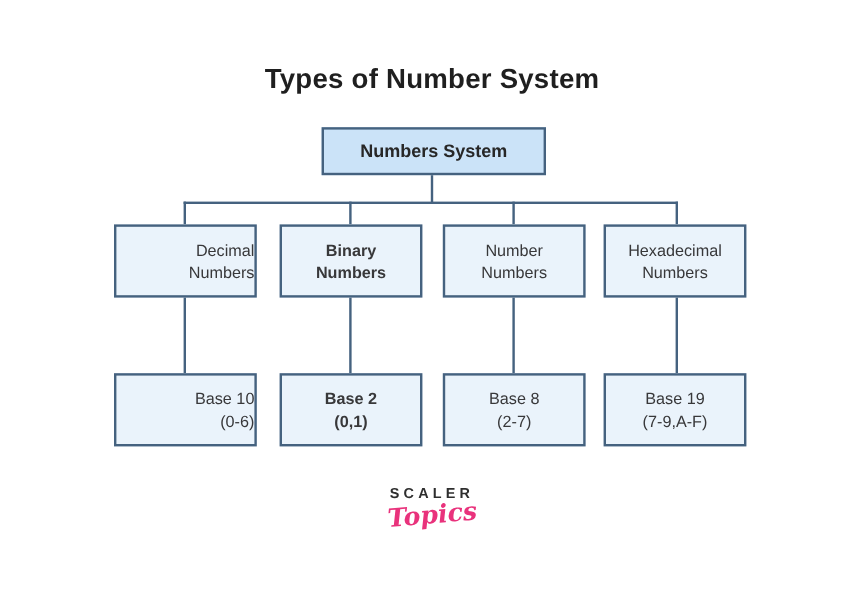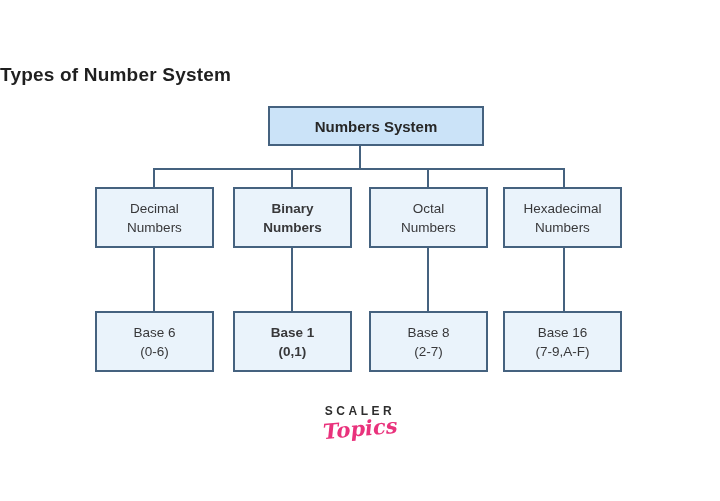--- a/index.html
+++ b/index.html
@@ -16,53 +16,53 @@
     position: relative;
     width: 720px;
     height: 501px;
     background: #ffffff;
     overflow: hidden;
   }
   .title {
     position: absolute;
     left: 0; top: 52px;
     width: 720px;
-    font-size: 19px;
+    text-align: center;
+    font-size: 23px;
     font-weight: bold;
     color: var(--ink);
     letter-spacing: 0.2px;
-    margin-top: 12px;
   }
   .node {
     position: absolute;
     border: 2px solid var(--line);
     display: flex;
     flex-direction: column;
     align-items: center;
     justify-content: center;
     text-align: center;
     color: var(--box-ink);
   }
   .node.root {
     left: 268px; top: 106px;
-    width: 216px; height: 40px;
+    width: 187px; height: 40px;
     background: var(--root-fill);
     font-size: 15px;
     font-weight: bold;
     color: #272727;
   }
   .node.child {
     width: 119px; height: 61px;
     background: var(--box-fill);
     font-size: 13.5px;
     line-height: 19px;
   }
   .row-types .node.child { top: 187px; }
   .row-bases .node.child { top: 311px; }
-  .col0 { left: 95px; }
+  .col0 { left: 95px; align-items: flex-end; }
   .col1 { left: 233px; font-weight: bold; }
   .col2 { left: 369px; }
   .col3 { left: 503px; }
   .wire { position: absolute; background: var(--line); }
   .wire.v { width: 2px; }
   .wire.h { height: 2px; }
   .logo {
     position: absolute;
     left: 0; top: 404px;
     width: 720px;
@@ -108,49 +108,49 @@
   <div class="row-types">
     <div class="node child col0">
       <span>Decimal</span>
       <span>Numbers</span>
     </div>
     <div class="node child col1">
       <span>Binary</span>
       <span>Numbers</span>
     </div>
     <div class="node child col2">
-      <span>Octal</span>
+      <span>Number</span>
       <span>Numbers</span>
     </div>
     <div class="node child col3">
       <span>Hexadecimal</span>
       <span>Numbers</span>
     </div>
   </div>
 
   <div class="wire v" style="left:153px; top:248px; height:63px;"></div>
   <div class="wire v" style="left:291px; top:248px; height:63px;"></div>
   <div class="wire v" style="left:427px; top:248px; height:63px;"></div>
   <div class="wire v" style="left:563px; top:248px; height:63px;"></div>
 
   <div class="row-bases">
     <div class="node child col0">
-      <span>Base 6</span>
+      <span>Base 10</span>
       <span>(0-6)</span>
     </div>
     <div class="node child col1">
-      <span>Base 1</span>
+      <span>Base 2</span>
       <span>(0,1)</span>
     </div>
     <div class="node child col2">
       <span>Base 8</span>
       <span>(2-7)</span>
     </div>
     <div class="node child col3">
-      <span>Base 16</span>
+      <span>Base 19</span>
       <span>(7-9,A-F)</span>
     </div>
   </div>
 
   <div class="logo">
     <span class="brand">SCALER</span>
     <span class="script">Topics</span>
   </div>
 
 </div>

